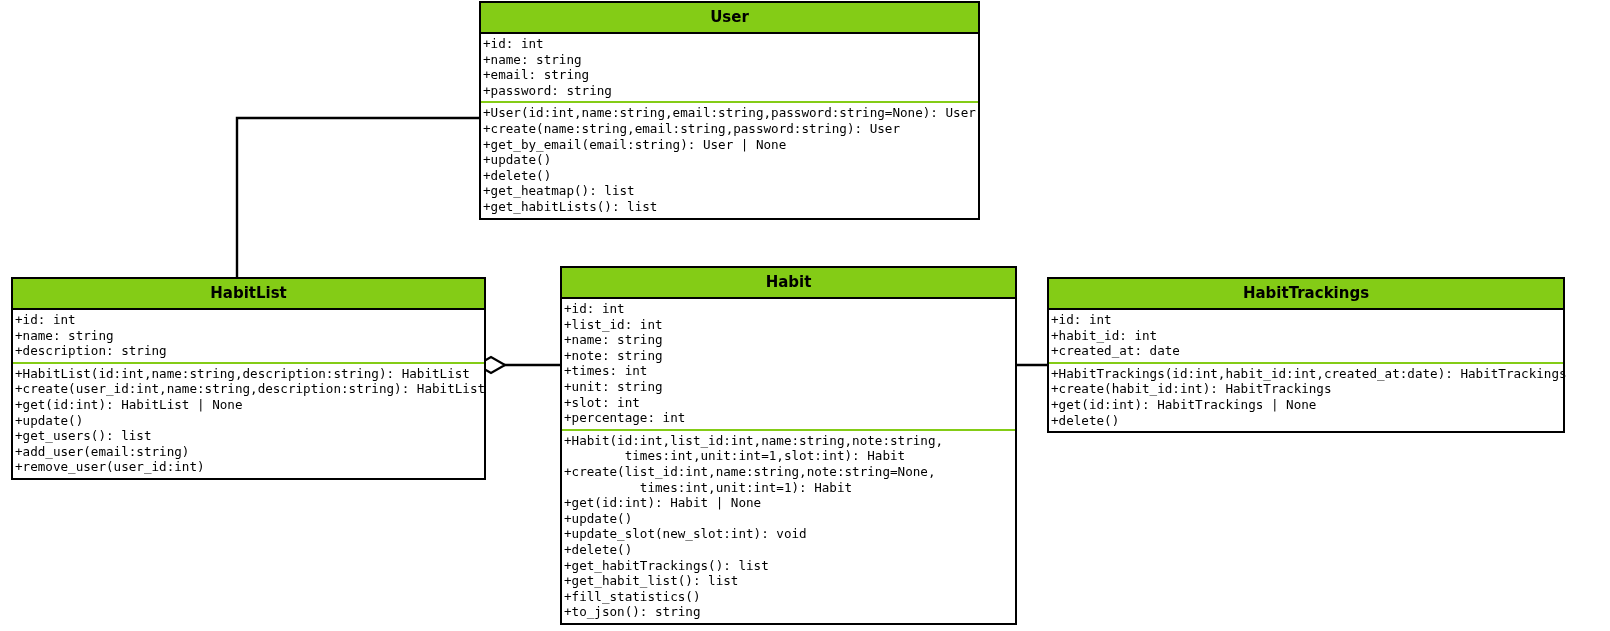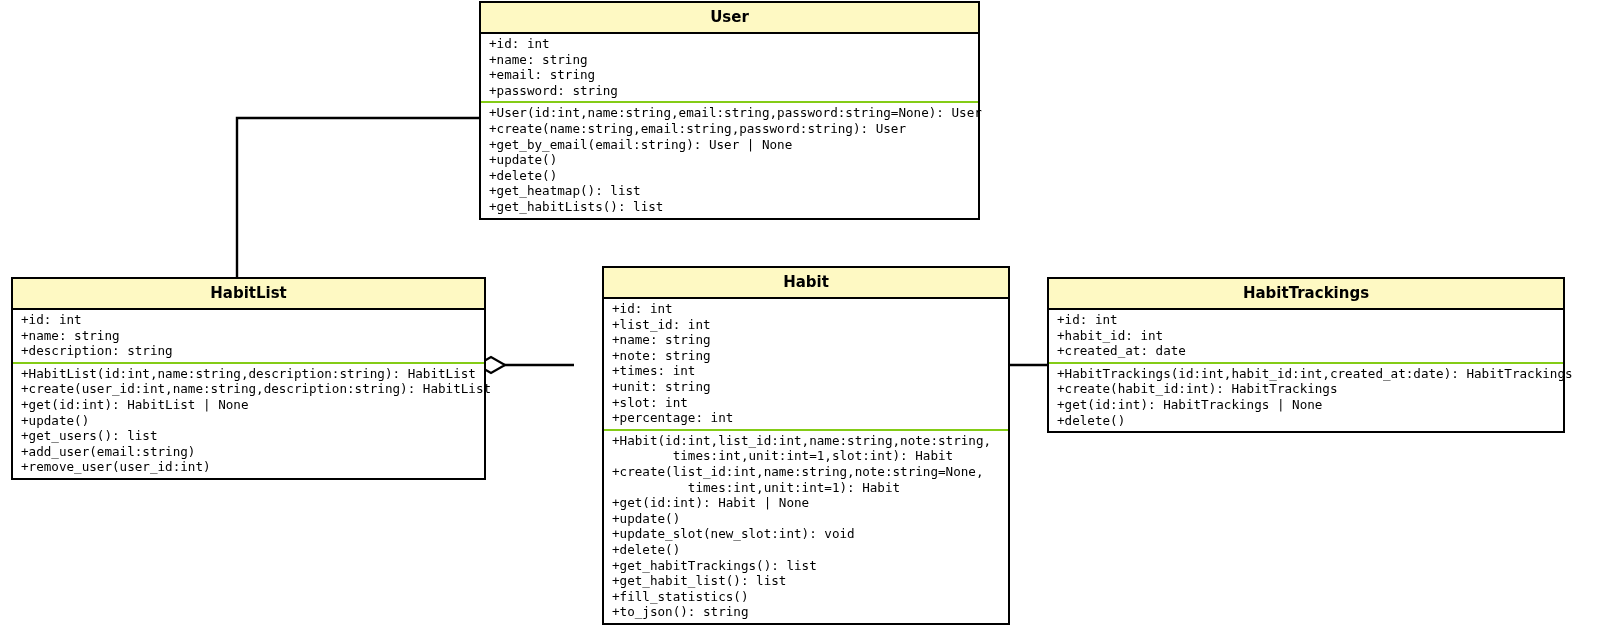--- a/index.html
+++ b/index.html
@@ -28,37 +28,37 @@
     z-index: 2;
   }
   .uml-title {
     font-family: "DejaVu Sans", sans-serif;
     font-weight: bold;
     font-size: 15px;
     text-align: center;
     padding: 5px 4px 6px 4px;
     border-bottom: 2px solid #000000;
     color: #000000;
-    background: #fef9c3;
+    background: #84cc16;
     white-space: nowrap;
   }
   .uml-compartment {
     padding: 2px 0 3px 0;
     background: #ffffff;
   }
   .uml-compartment + .uml-compartment {
     border-top: 2px solid #84cc16;
   }
   .uml-row {
     font-family: "DejaVu Sans Mono", monospace;
     font-size: 12.6px;
     line-height: 15.6px;
     color: #000000;
     white-space: pre;
-    padding-left: 8px;
+    padding-left: 2px;
     overflow: visible;
   }
   svg.links {
     position: absolute;
     left: 0; top: 0;
     width: 1610px;
     height: 631px;
     z-index: 1;
     overflow: visible;
   }
@@ -118,21 +118,21 @@
       <div class="uml-row">+HabitList(id:int,name:string,description:string): HabitList</div>
       <div class="uml-row">+create(user_id:int,name:string,description:string): HabitList</div>
       <div class="uml-row">+get(id:int): HabitList | None</div>
       <div class="uml-row">+update()</div>
       <div class="uml-row">+get_users(): list</div>
       <div class="uml-row">+add_user(email:string)</div>
       <div class="uml-row">+remove_user(user_id:int)</div>
     </div>
   </div>
 
-  <div class="uml-class" style="left:602px; top:266px; width:408px;">
+  <div class="uml-class" style="left:560px; top:266px; width:457px;">
     <div class="uml-title">Habit</div>
     <div class="uml-compartment">
       <div class="uml-row">+id: int</div>
       <div class="uml-row">+list_id: int</div>
       <div class="uml-row">+name: string</div>
       <div class="uml-row">+note: string</div>
       <div class="uml-row">+times: int</div>
       <div class="uml-row">+unit: string</div>
       <div class="uml-row">+slot: int</div>
       <div class="uml-row">+percentage: int</div>

